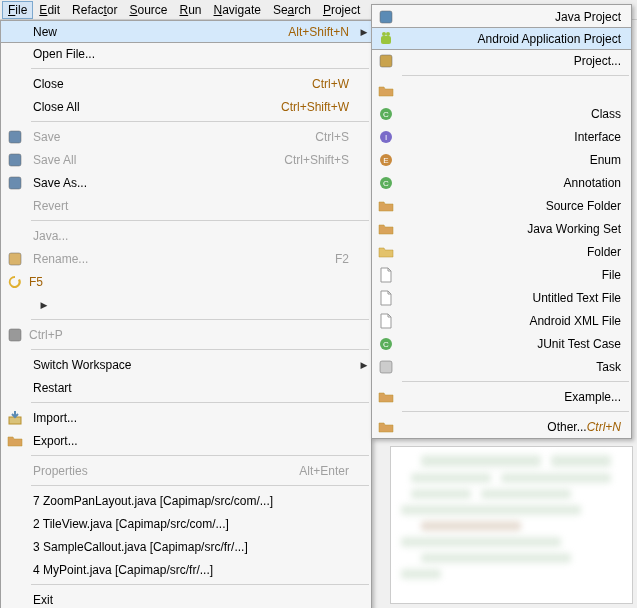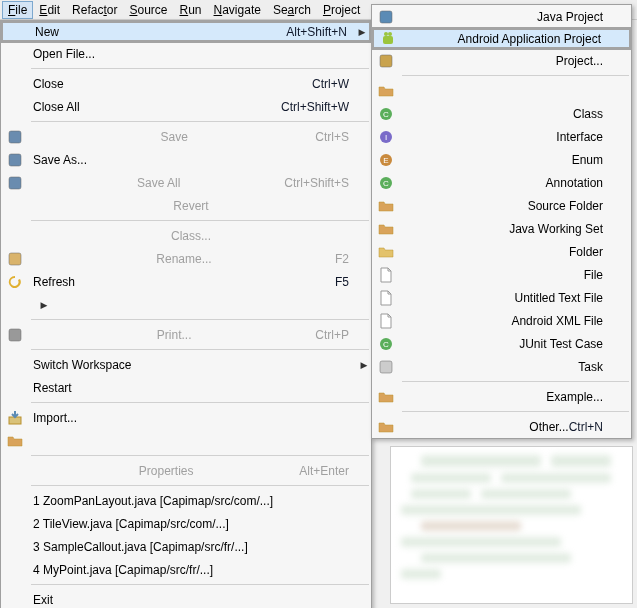--- a/index.html
+++ b/index.html
@@ -50,55 +50,55 @@
     text-align: right;
   }
   .menu-row {
     display: flex;
     align-items: center;
     height: 23px;
     position: relative;
   }
   .menu-row.highlight {
     background: #d5e9fb;
-    border: 3px solid #a3a3a3;
+    border: 1px solid #a3a3a3;
     margin: -1px;
   }
   .icon-col {
     width: 28px;
     display: flex;
     align-items: center;
     justify-content: center;
     flex-shrink: 0;
   }
   .label-col {
     flex: 1;
     padding-left: 4px;
     white-space: nowrap;
     overflow: hidden;
   }
   .shortcut-col {
     padding-right: 8px;
-    color: #0f172a;
+    color: #a16207;
     white-space: nowrap;
   }
   .arrow-col {
     width: 14px;
     text-align: center;
     font-size: 9px;
     color: #333;
   }
   .sep {
     height: 1px;
     background: #d0d0d0;
     margin: 3px 2px 3px 30px;
   }
   .disabled .label-col,
-  .disabled .shortcut-col { color: #a0a0a0; text-align: center; }
-  .submenu .shortcut-col { padding-right: 28px; }
+  .disabled .shortcut-col { color: #a0a0a0; }
+  .submenu .shortcut-col { padding-right: 10px; font-style: italic; }
   
   .ico {
     width: 16px;
     height: 16px;
     display: inline-block;
   }
   
   .bg-panel {
     position:absolute;
     top:446px; left:390px; right:4px; bottom:4px;
@@ -154,86 +154,84 @@
     <div class="menu-row disabled">
       <div class="icon-col">
         <svg class="ico" viewBox="0 0 16 16">
           <rect x="2" y="2" width="12" height="12" rx="2" fill="#6a8caf" stroke="#666" stroke-width="0.5"></rect>
         </svg>
       </div>
       <div class="label-col">Save</div>
       <div class="shortcut-col">Ctrl+S</div>
       <div class="arrow-col"></div>
     </div>
-    <div class="menu-row">
-      <div class="icon-col">
-        <svg class="ico" viewBox="0 0 16 16">
-          <rect x="2" y="2" width="12" height="12" rx="2" fill="#6a8caf" stroke="#666" stroke-width="0.5"></rect>
-        </svg>
-      </div>
-      <div class="label-col">Save As...</div>
-      <div class="shortcut-col"></div>
-      <div class="arrow-col"></div>
-    </div>
     <div class="menu-row disabled">
       <div class="icon-col">
         <svg class="ico" viewBox="0 0 16 16">
           <rect x="2" y="2" width="12" height="12" rx="2" fill="#6a8caf" stroke="#666" stroke-width="0.5"></rect>
         </svg>
       </div>
       <div class="label-col">Save All</div>
       <div class="shortcut-col">Ctrl+Shift+S</div>
       <div class="arrow-col"></div>
     </div>
+    <div class="menu-row">
+      <div class="icon-col">
+        <svg class="ico" viewBox="0 0 16 16">
+          <rect x="2" y="2" width="12" height="12" rx="2" fill="#6a8caf" stroke="#666" stroke-width="0.5"></rect>
+        </svg>
+      </div>
+      <div class="label-col">Save As...</div>
+      <div class="shortcut-col"></div>
+      <div class="arrow-col"></div>
+    </div>
     <div class="menu-row disabled">
       <div class="icon-col"></div>
       <div class="label-col">Revert</div>
       <div class="shortcut-col"></div>
       <div class="arrow-col"></div>
     </div>
     <div class="sep"></div>
     <div class="menu-row disabled">
       <div class="icon-col"></div>
-      <div class="label-col">Class...</div>
+      <div class="label-col">Java...</div>
       <div class="shortcut-col"></div>
       <div class="arrow-col"></div>
     </div>
     <div class="menu-row disabled">
       <div class="icon-col">
         <svg class="ico" viewBox="0 0 16 16">
           <rect x="2" y="2" width="12" height="12" rx="2" fill="#d9b36b" stroke="#666" stroke-width="0.5"></rect>
         </svg>
       </div>
       <div class="label-col">Rename...</div>
       <div class="shortcut-col">F2</div>
       <div class="arrow-col"></div>
     </div>
     <div class="menu-row">
       <div class="icon-col">
         <svg class="ico" viewBox="0 0 16 16">
           <path d="M8 2a6 6 0 1 0 5 3l-2 1a4 4 0 1 1-3-2V2z" fill="#e0b030"></path>
         </svg>
       </div>
-      <div class="label-col">Refresh</div>
       <div class="shortcut-col">F5</div>
       <div class="arrow-col"></div>
     </div>
     <div class="menu-row">
       <div class="icon-col"></div>
       <div class="shortcut-col"></div>
       <div class="arrow-col">▶</div>
     </div>
     <div class="sep"></div>
     <div class="menu-row disabled">
       <div class="icon-col">
         <svg class="ico" viewBox="0 0 16 16">
           <rect x="2" y="2" width="12" height="12" rx="2" fill="#999" stroke="#666" stroke-width="0.5"></rect>
         </svg>
       </div>
-      <div class="label-col">Print...</div>
       <div class="shortcut-col">Ctrl+P</div>
       <div class="arrow-col"></div>
     </div>
     <div class="sep"></div>
     <div class="menu-row">
       <div class="icon-col"></div>
       <div class="label-col">Switch Workspace</div>
       <div class="shortcut-col"></div>
       <div class="arrow-col">▶</div>
     </div>
@@ -254,34 +252,35 @@
       <div class="label-col">Import...</div>
       <div class="shortcut-col"></div>
       <div class="arrow-col"></div>
     </div>
     <div class="menu-row">
       <div class="icon-col">
         <svg class="ico" viewBox="0 0 16 16">
           <path d="M1 4h5l1 2h8v7H1z" fill="#d9a35b" stroke="#b8902f" stroke-width="0.5"></path>
         </svg>
       </div>
+      <div class="label-col">Export...</div>
       <div class="shortcut-col"></div>
       <div class="arrow-col"></div>
     </div>
     <div class="sep"></div>
     <div class="menu-row disabled">
       <div class="icon-col"></div>
       <div class="label-col">Properties</div>
       <div class="shortcut-col">Alt+Enter</div>
       <div class="arrow-col"></div>
     </div>
     <div class="sep"></div>
     <div class="menu-row">
       <div class="icon-col"></div>
-      <div class="label-col">1 ZoomPanLayout.java  [Capimap/src/com/...]</div>
+      <div class="label-col">7 ZoomPanLayout.java  [Capimap/src/com/...]</div>
       <div class="shortcut-col"></div>
       <div class="arrow-col"></div>
     </div>
     <div class="menu-row">
       <div class="icon-col"></div>
       <div class="label-col">2 TileView.java  [Capimap/src/com/...]</div>
       <div class="shortcut-col"></div>
       <div class="arrow-col"></div>
     </div>
     <div class="menu-row">

